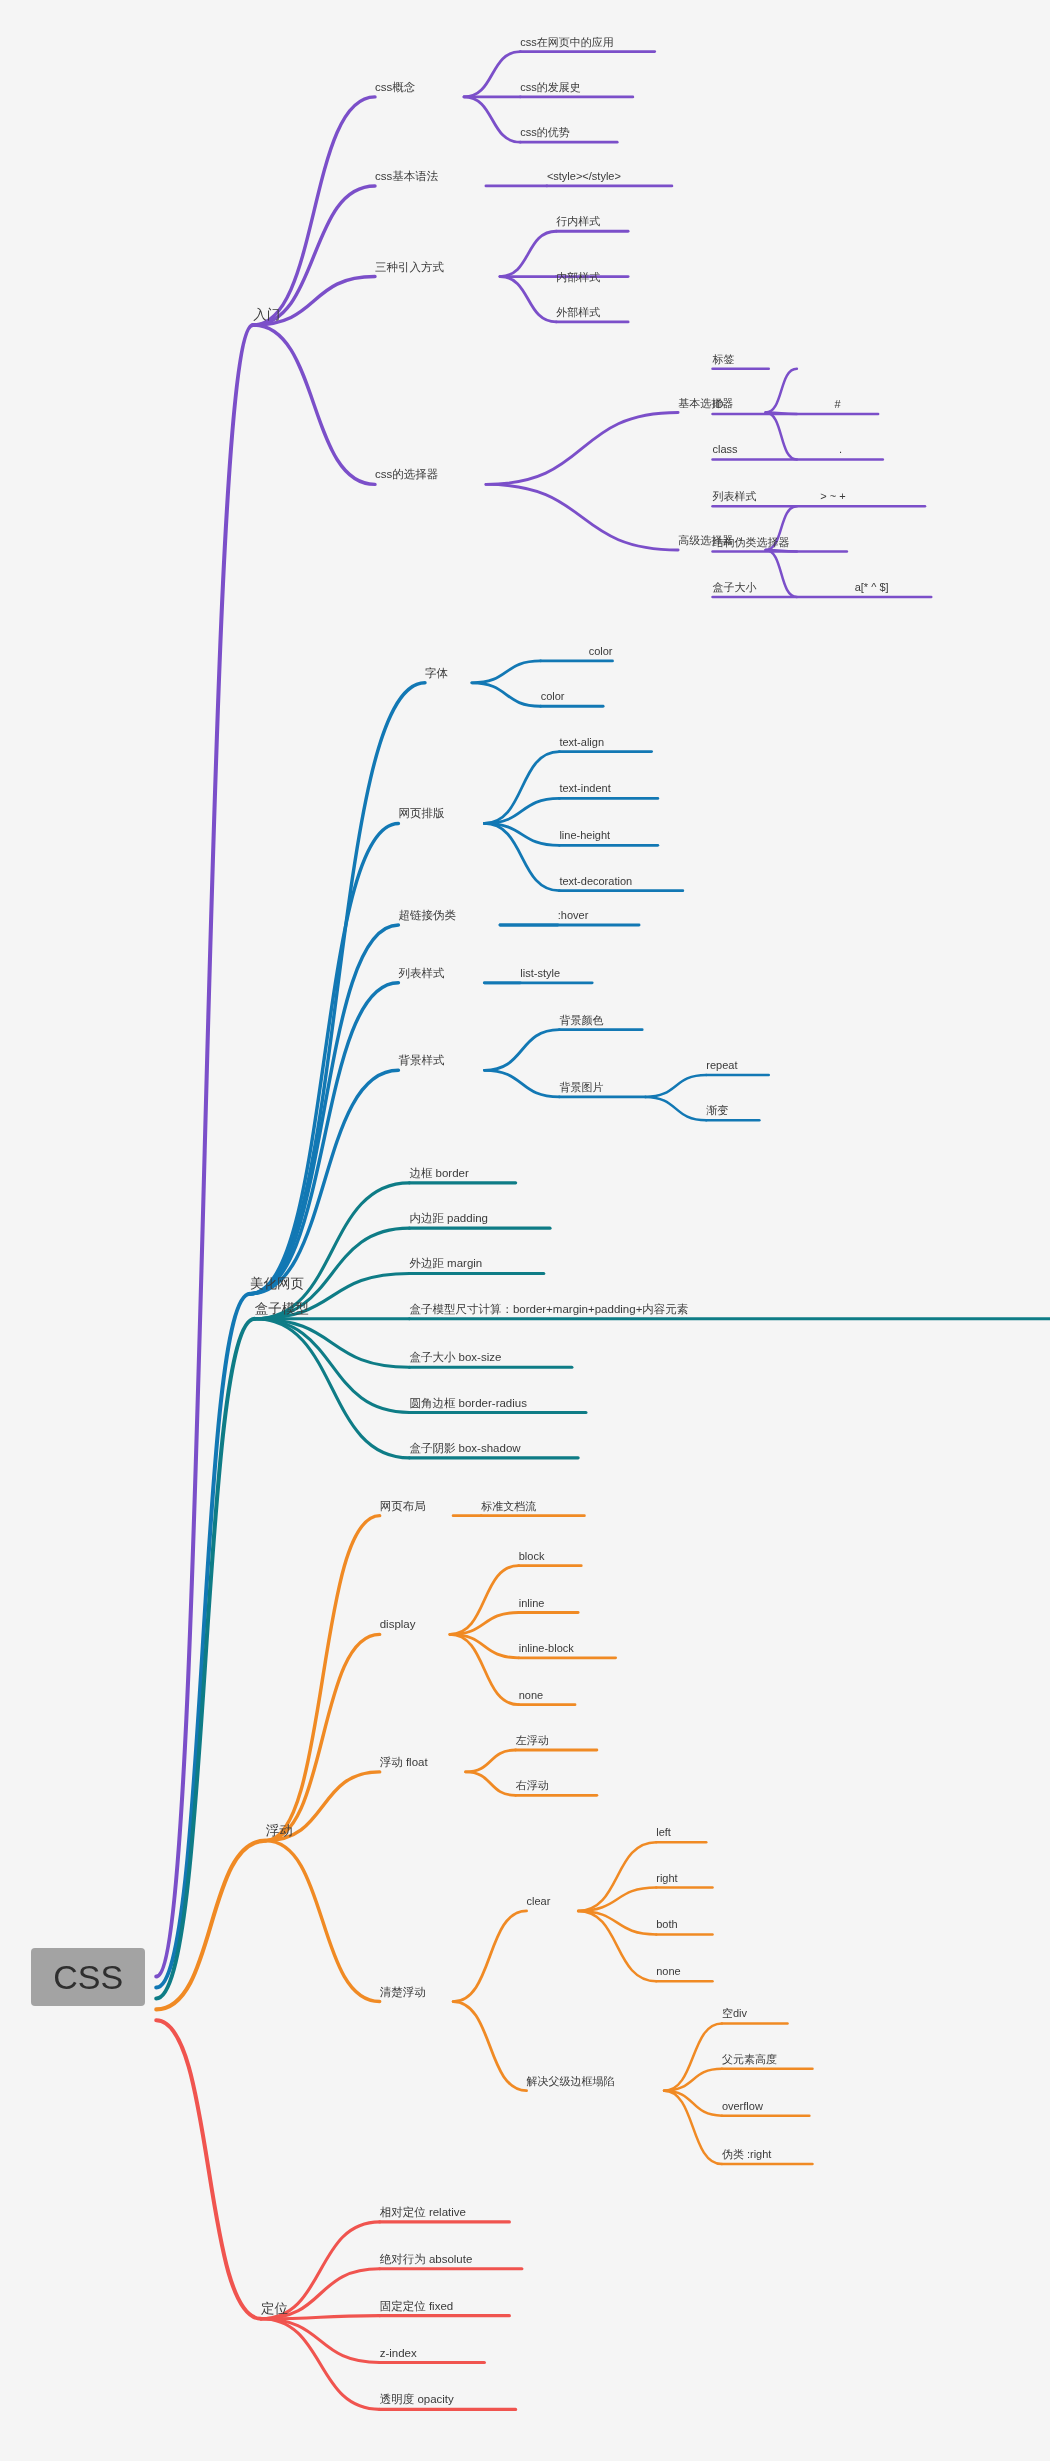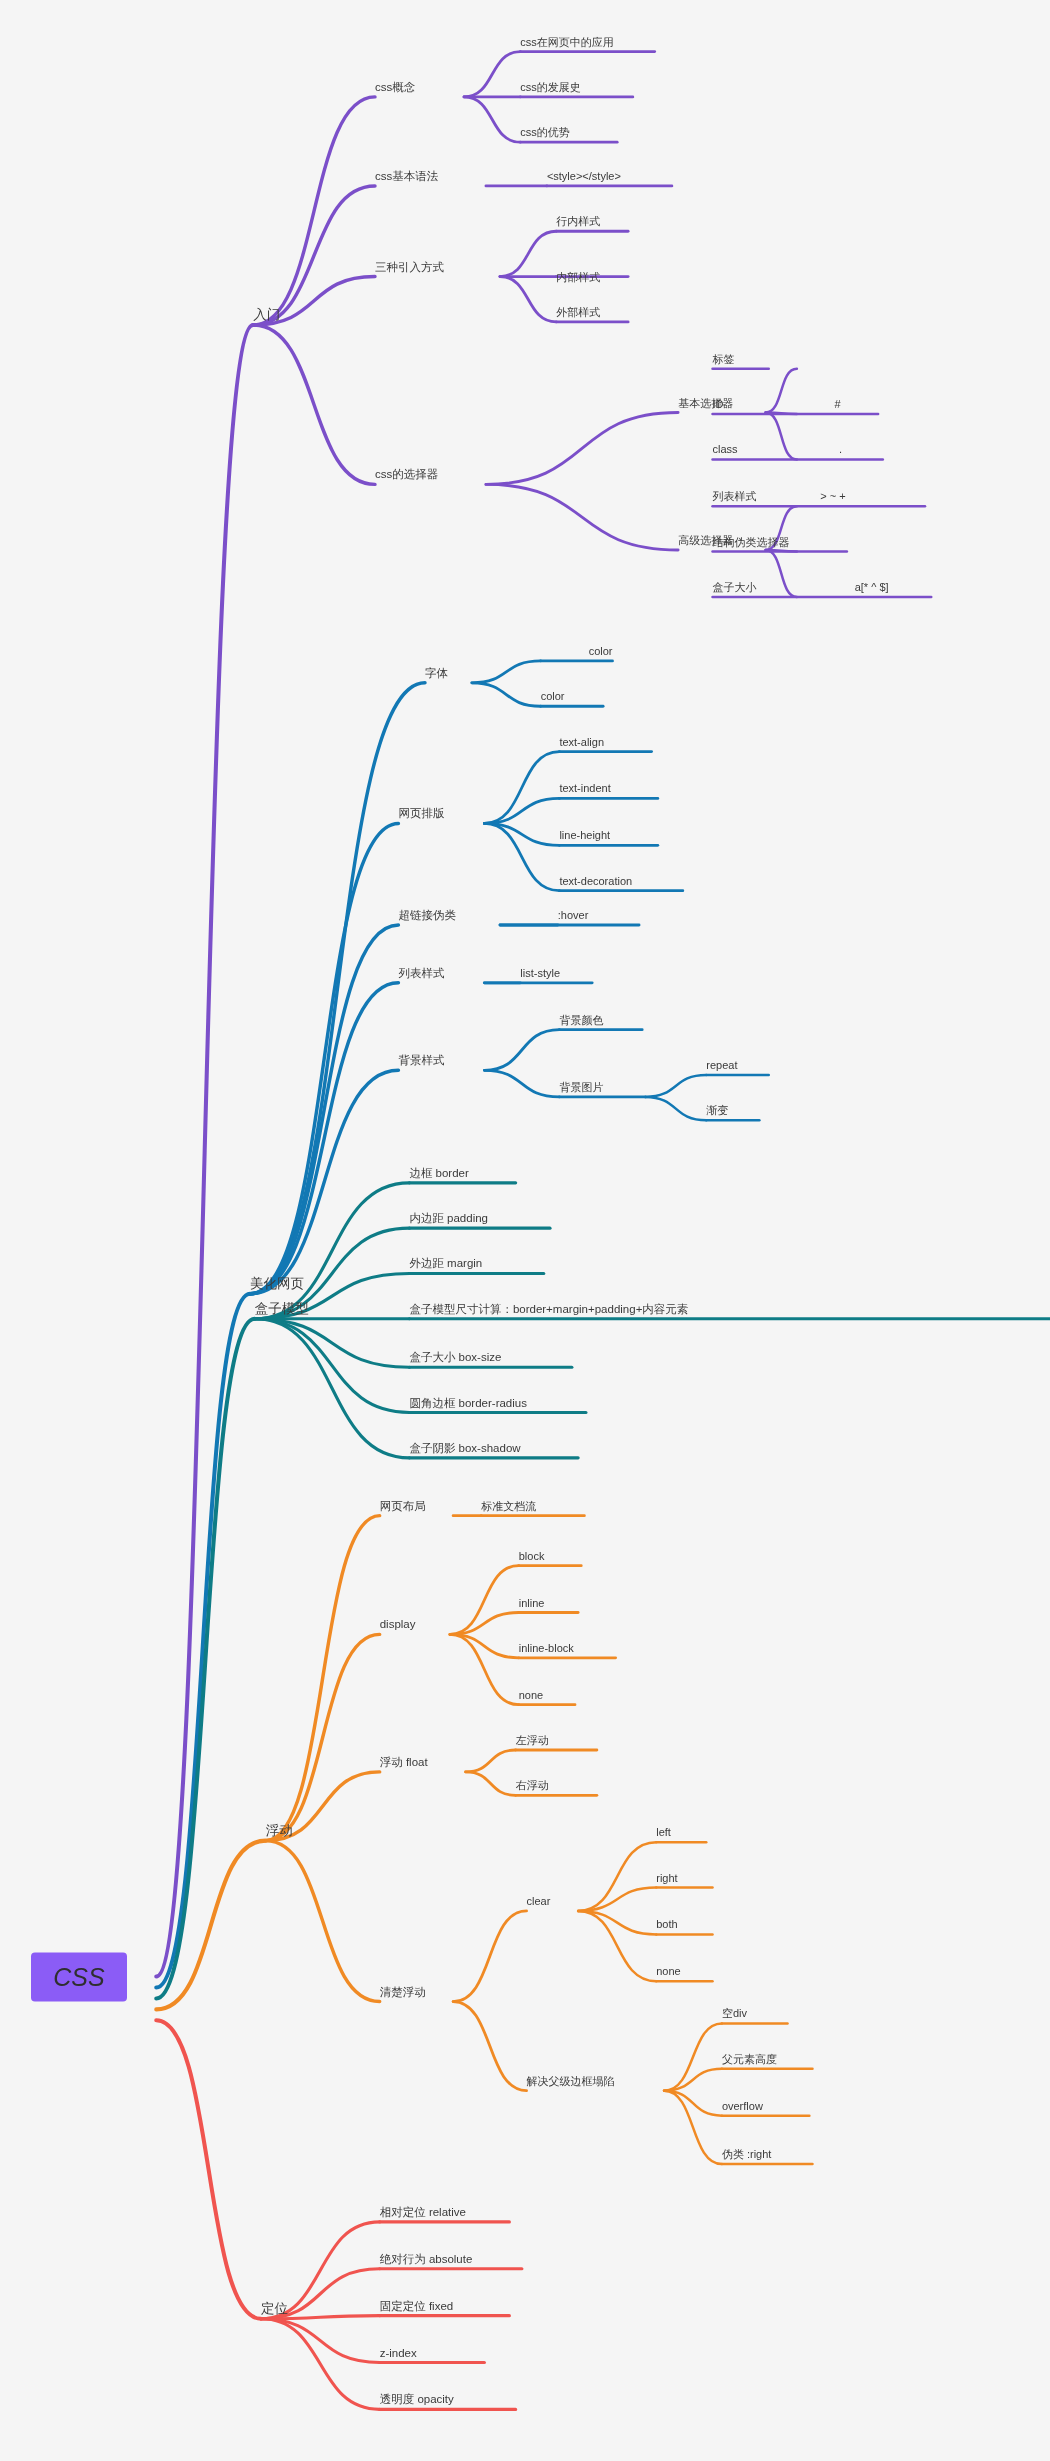--- a/index.html
+++ b/index.html
@@ -24,28 +24,27 @@
   }
   .node {
     position: absolute;
     white-space: nowrap;
     color: #3a3a3a;
     line-height: 1;
     transform: translateY(-100%);
     padding-bottom: 4px;
   }
   .node.root {
-    background: #8b5cf6;
+    background: #a3a3a3;
     color: #2f2f2f;
-    font-size: 25px;
+    font-size: 34px;
     padding: 12px 22px;
     border-radius: 4px;
     transform: translateY(-50%);
     box-shadow: 0 0 0 0 rgba(0,0,0,0);
-    font-style: italic;
   }
   .lvl1 { font-size: 13.5px; }
   .lvl2 { font-size: 11.5px; text-align: center; }
   .lvl3 { font-size: 11px; }
 </style>
 </head>
 <body>
 
 <div id="map">
   <svg id="links" viewBox="0 0 1050 2461" preserveAspectRatio="none">

